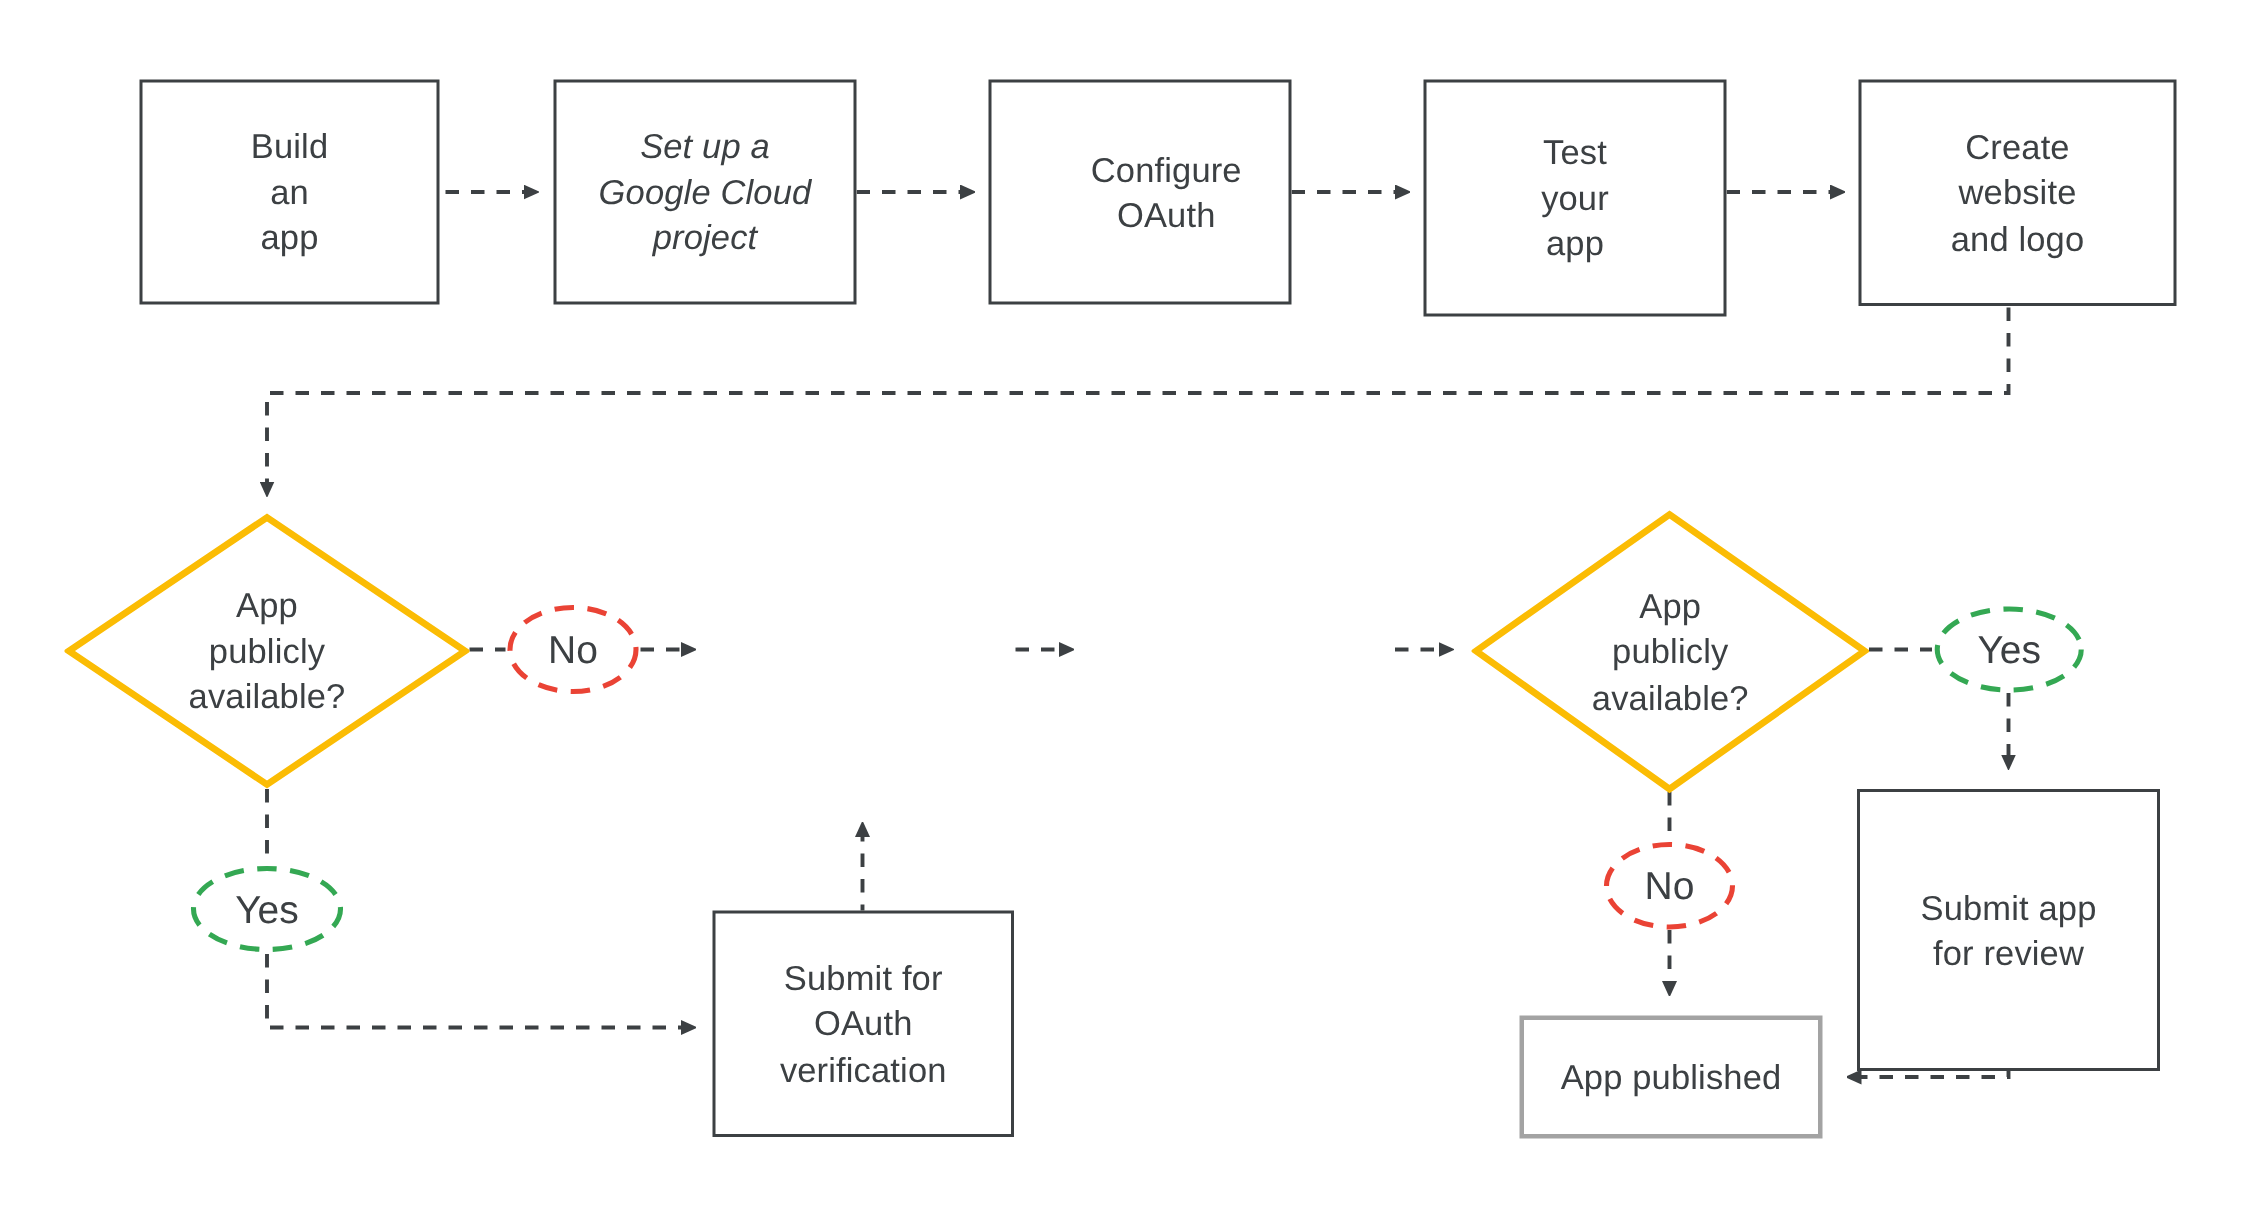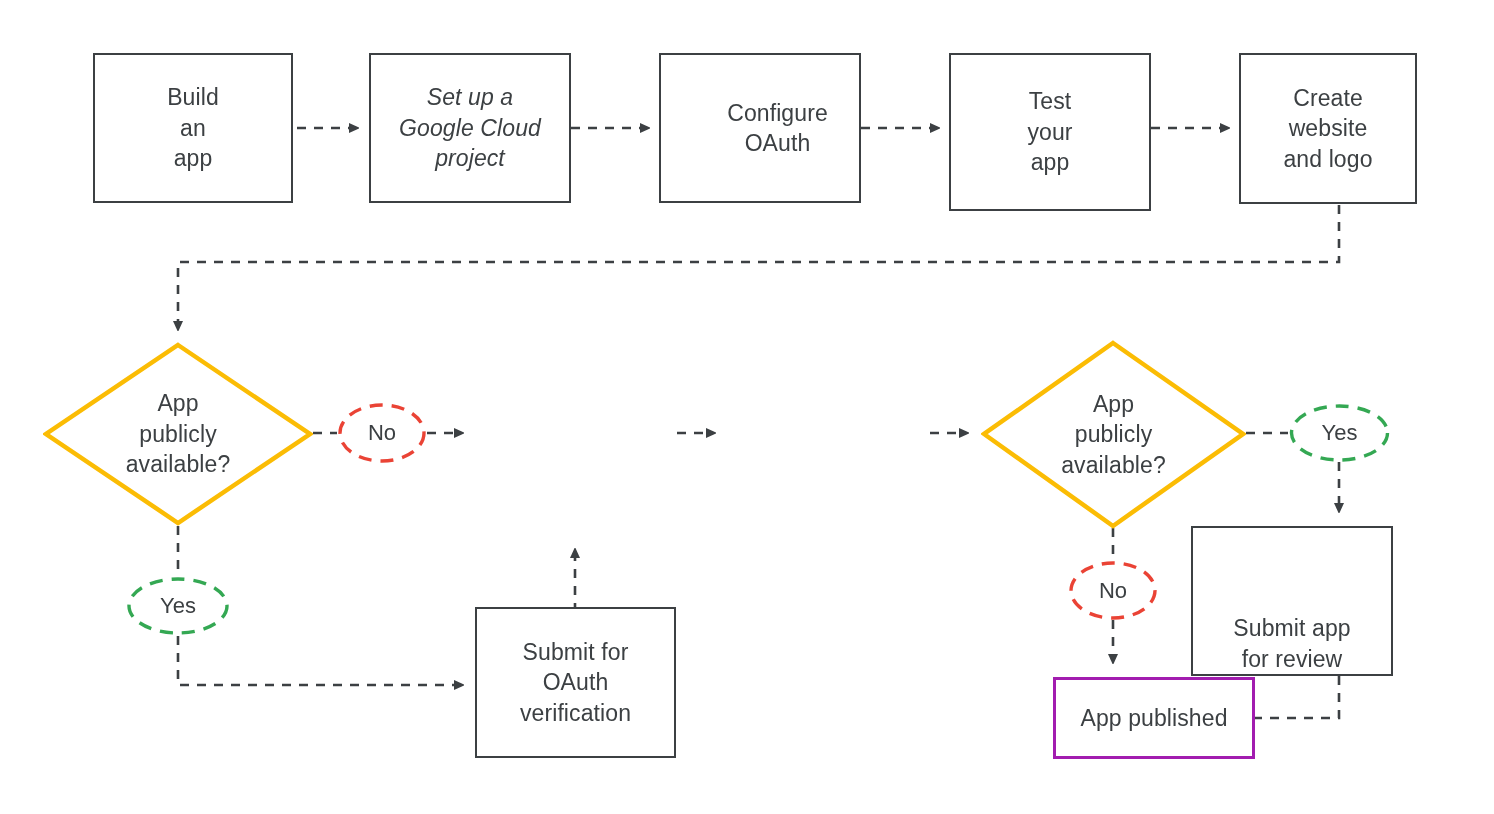--- a/index.html
+++ b/index.html
@@ -38,23 +38,22 @@
     line-height: 1.32;
     letter-spacing: 0.1px;
     white-space: pre-line;
     background: transparent;
   }
   .process {
     border: 2px solid #3c4043;
     background: #ffffff;
   }
   .terminator-success {
-    border: 3px solid #a21caf;
-    background: #ffffff;
-    margin-left: 40px;
+    border: 3px solid #a3a3a3;
+    background: #ffffff;
   }
   .decision {
     background: transparent;
     border: none;
     font-size: 23px;
   }
   .decision .dlabel {
     position: relative;
     z-index: 2;
     color: #3c4043;
@@ -65,21 +64,21 @@
     top: 0;
     z-index: 1;
   }
   .edge-label {
     position: absolute;
     box-sizing: border-box;
     display: flex;
     align-items: center;
     justify-content: center;
     text-align: center;
-    font-size: 22px;
+    font-size: 26px;
     color: #3c4043;
     background: transparent;
   }
   .edge-label .ell {
     position: absolute;
     left: 0;
     top: 0;
     z-index: 1;
   }
   .edge-label .etext {
@@ -149,21 +148,21 @@
     <span>Configure
 OAuth</span>
   </div>
 
   <div class="node process" style="left:949px; top:53px; width:202px; height:158px;">
     <span>Test
 your
 app</span>
   </div>
 
-  <div class="node process" style="left:1239px; top:53px; width:178px; height:151px;">
+  <div class="node process" style="left:1239px; top:53px; width:212px; height:151px;">
     <span>Create
 website
 and logo</span>
   </div>
 
   <div class="node decision" style="left:43px; top:342px; width:270px; height:184px;">
     <svg width="270" height="184" viewBox="0 0 270 184" xmlns="http://www.w3.org/2000/svg">
       <polygon points="135,3 267,92 135,181 3,92" fill="#ffffff" stroke="#fbbc04" stroke-width="4.5" stroke-linejoin="miter"></polygon>
     </svg>
     <span class="dlabel">App
@@ -209,21 +208,21 @@
     </svg>
     <span class="etext">No</span>
   </div>
 
   <div class="node process" style="left:475px; top:607px; width:201px; height:151px;">
     <span>Submit for
 OAuth
 verification</span>
   </div>
 
-  <div class="node process" style="left:1191px; top:526px; width:202px; height:150px;align-items:flex-end;">
+  <div class="node process" style="left:1238px; top:526px; width:202px; height:188px;">
     <span>Submit app
 for review</span>
   </div>
 
   <div class="node terminator-success" style="left:1013px; top:677px; width:202px; height:82px;">
     <span>App published</span>
   </div>
 
 </div>
 

